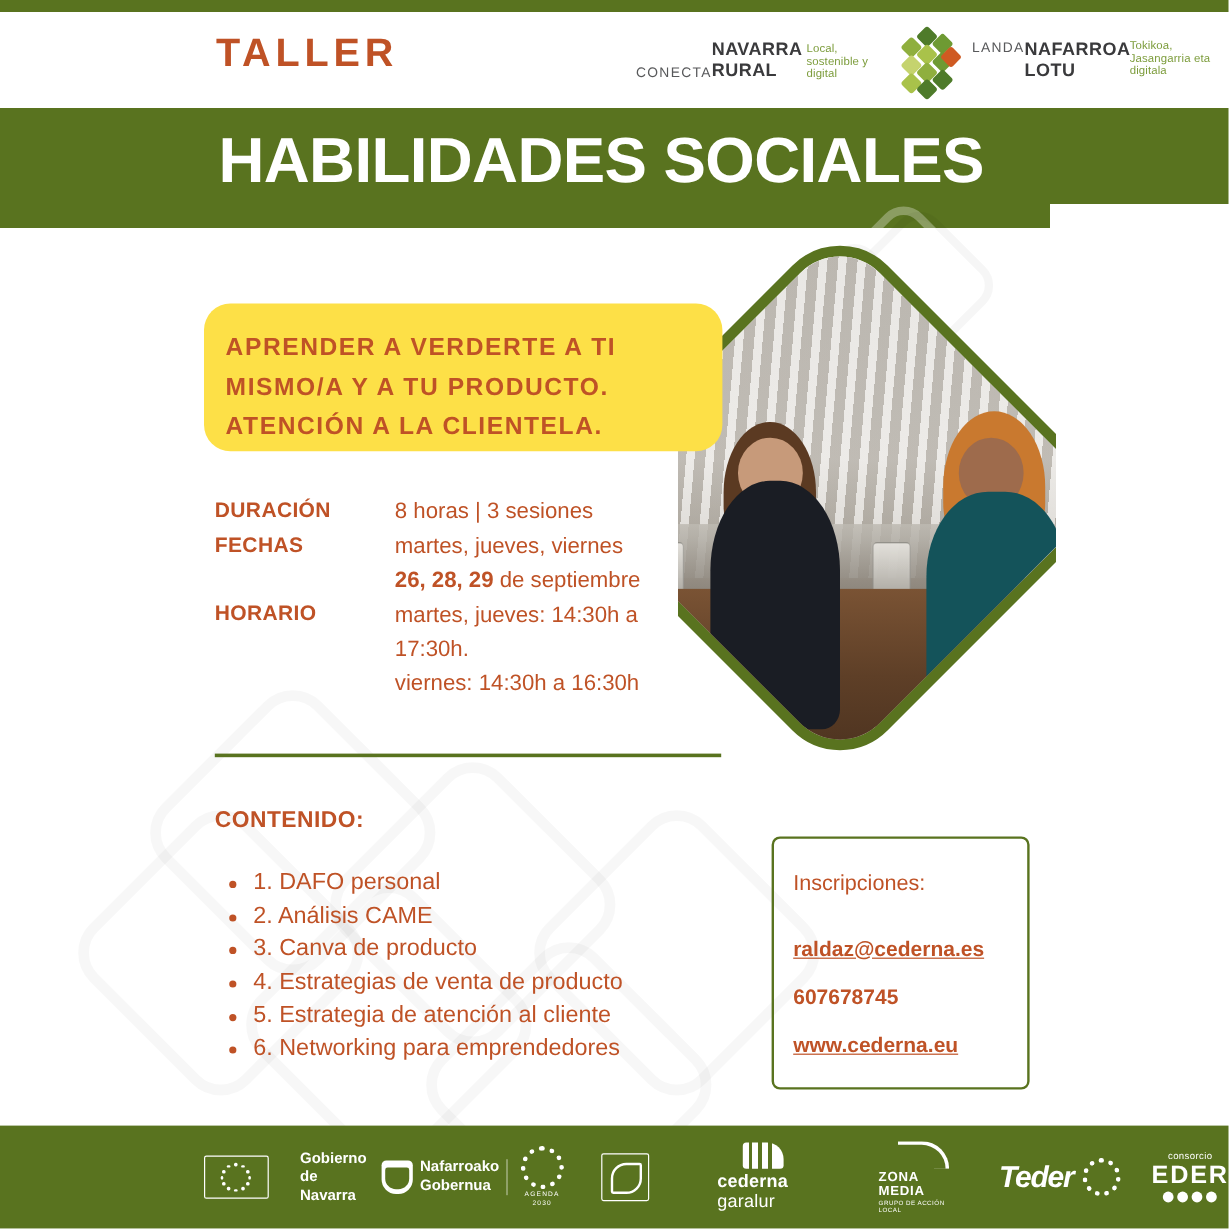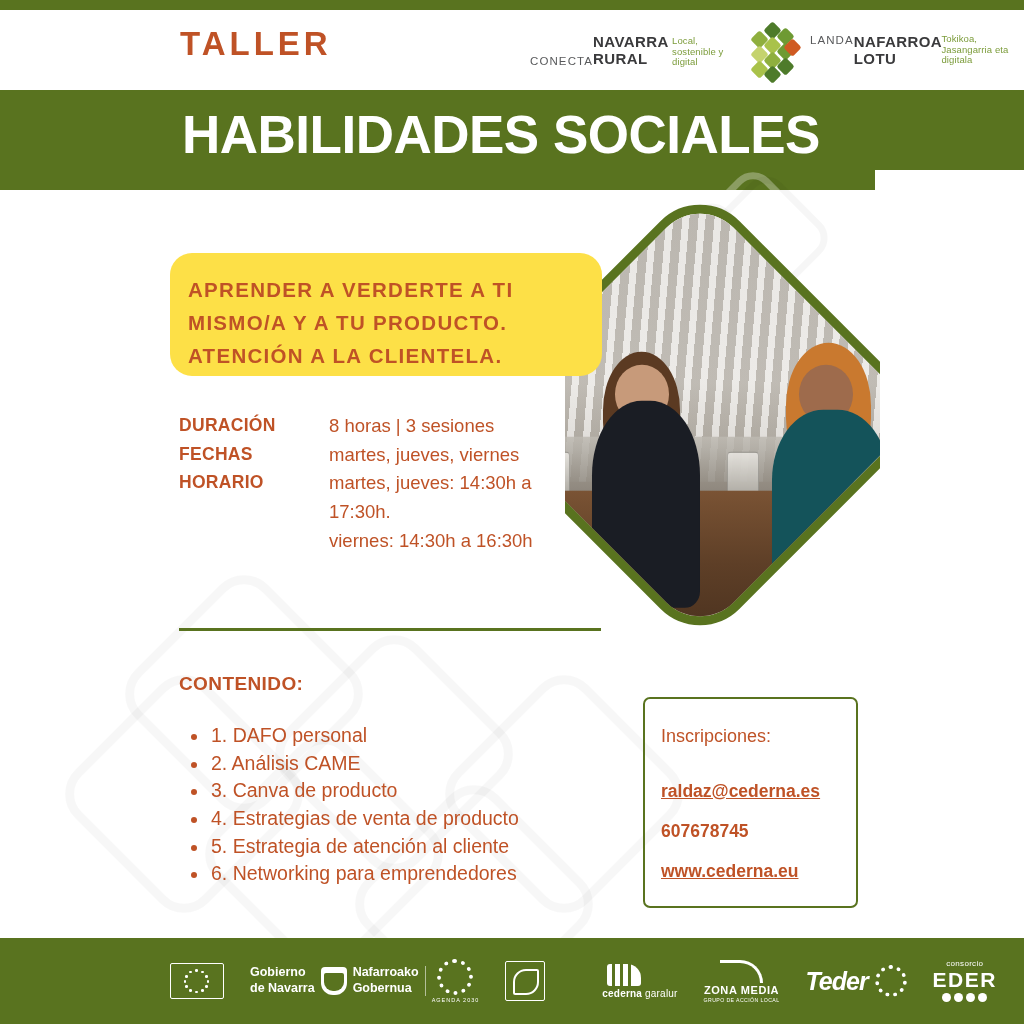--- a/index.html
+++ b/index.html
@@ -270,21 +270,21 @@
     content:"";position:absolute;left:7px;top:7px;width:22px;height:22px;
     border:2px solid #ffffff;border-radius:50% 8% 50% 8%;
   }
   .cederna{display:flex;flex-direction:column;align-items:center;gap:2px;}
   .ced-mark{
     width:34px;height:22px;
     background:
       linear-gradient(90deg,#ffffff 0 5px,transparent 5px 8px,#ffffff 8px 13px,transparent 13px 16px,#ffffff 16px 21px,transparent 21px 24px,#ffffff 24px 34px);
     border-radius:3px 14px 3px 3px;
   }
-  .ced-txt{font-size:10px;color:#ffffff;letter-spacing:0.2px;margin-left:31px;}
+  .ced-txt{font-size:15px;color:#ffffff;letter-spacing:0.2px;margin-left:31px;}
   .ced-txt b{font-weight:bold;}
   .zona{display:flex;flex-direction:column;align-items:center;gap:1px;}
   .zona-arc{
     width:40px;height:20px;
     border-top:3px solid #ffffff;border-right:3px solid #ffffff;
     border-radius:0 38px 0 0;
   }
   .zona-t1{font-size:11px;font-weight:bold;color:#ffffff;letter-spacing:0.6px;}
   .zona-t2{font-size:5.2px;color:#ffffff;letter-spacing:0.4px;}
   .teder{display:flex;align-items:center;gap:7px;}
@@ -381,20 +381,24 @@
   </div>
 
   <div class="details">
     <div class="det-row">
       <div class="det-label">DURACIÓN</div>
       <div class="det-val">8 horas | 3 sesiones</div>
     </div>
     <div class="det-row">
       <div class="det-label">FECHAS</div>
       <div class="det-val">martes, jueves, viernes</div>
+    </div>
+    <div class="det-row">
+      <div class="det-label"></div>
+      <div class="det-val"><b>26, 28, 29</b><span> de septiembre</span></div>
     </div>
     <div class="det-row">
       <div class="det-label">HORARIO</div>
       <div class="det-val" style="max-width:240px;">martes, jueves: 14:30h a 17:30h.</div>
     </div>
     <div class="det-row">
       <div class="det-label"></div>
       <div class="det-val">viernes: 14:30h a 16:30h</div>
     </div>
   </div>

